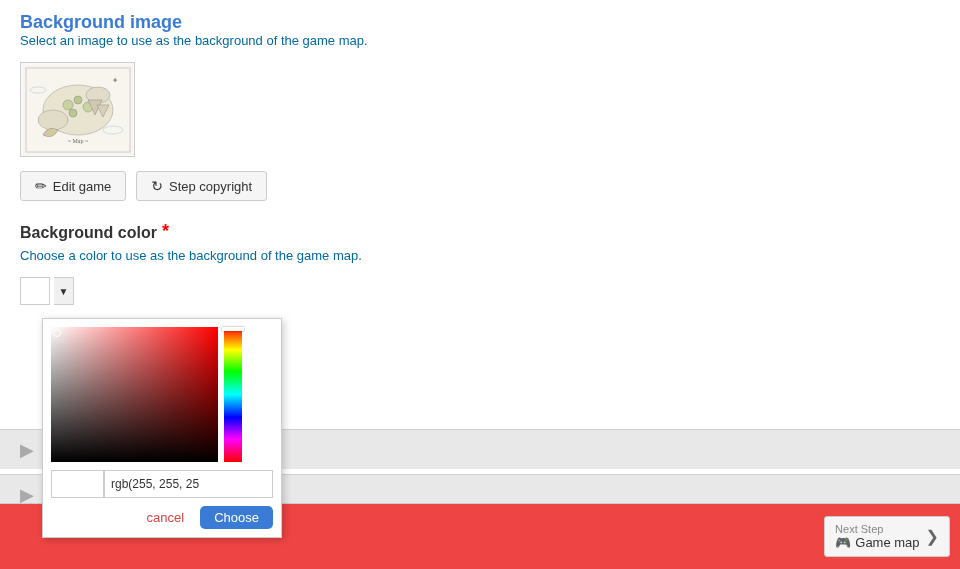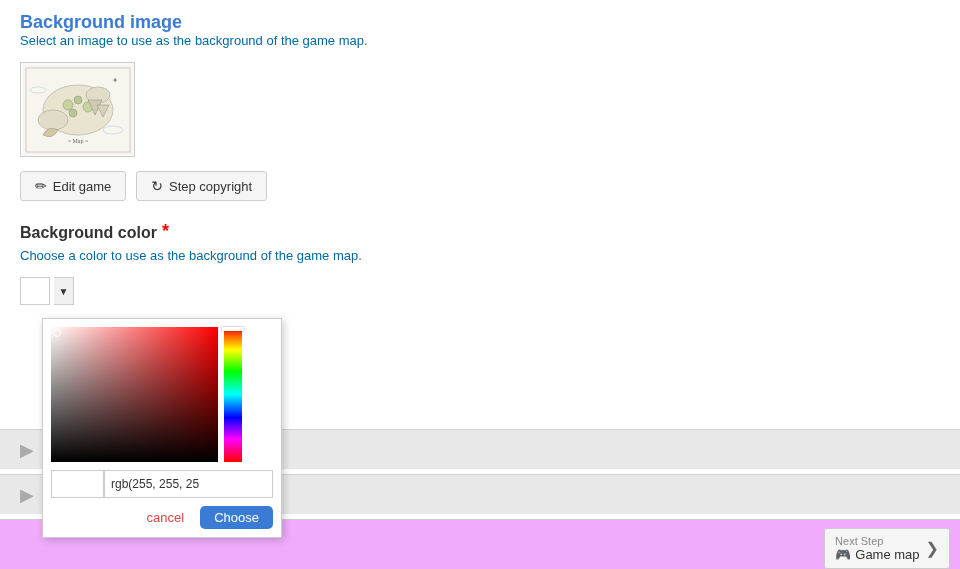--- a/index.html
+++ b/index.html
@@ -243,24 +243,24 @@
       padding: 4px 14px;
       border-radius: 5px;
     }
 
     
     .bottom-nav {
       position: absolute;
       bottom: 0;
       left: 0;
       right: 0;
-      height: 50px;
-      background: #f0abfc;
-      display: flex;
-      align-items: flex-end;
+      height: 66px;
+      background: #ef4444;
+      display: flex;
+      align-items: center;
       justify-content: flex-end;
       padding: 0 10px;
       border-top: 1px solid #ccc;
     }
 
     .next-step-btn {
       display: flex;
       align-items: center;
       background: #f5f5f5;
       border: 1px solid #ccc;

